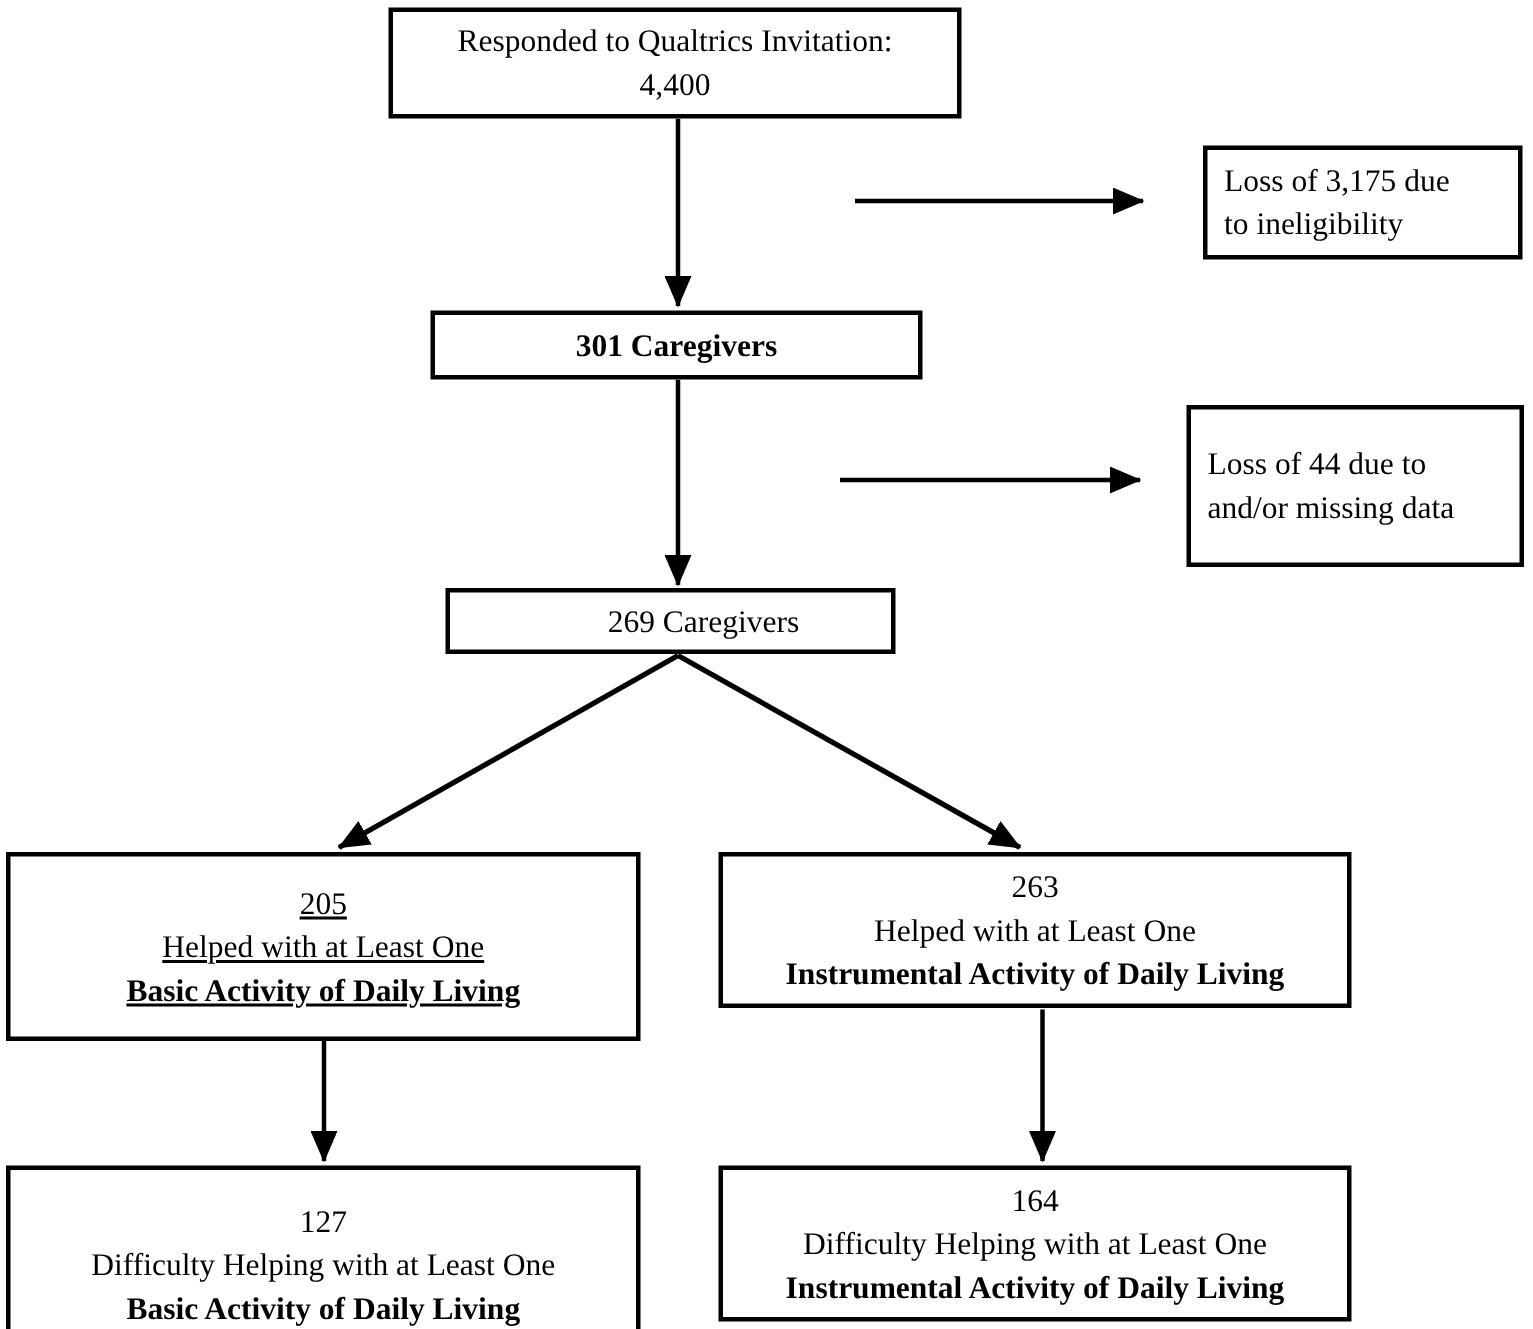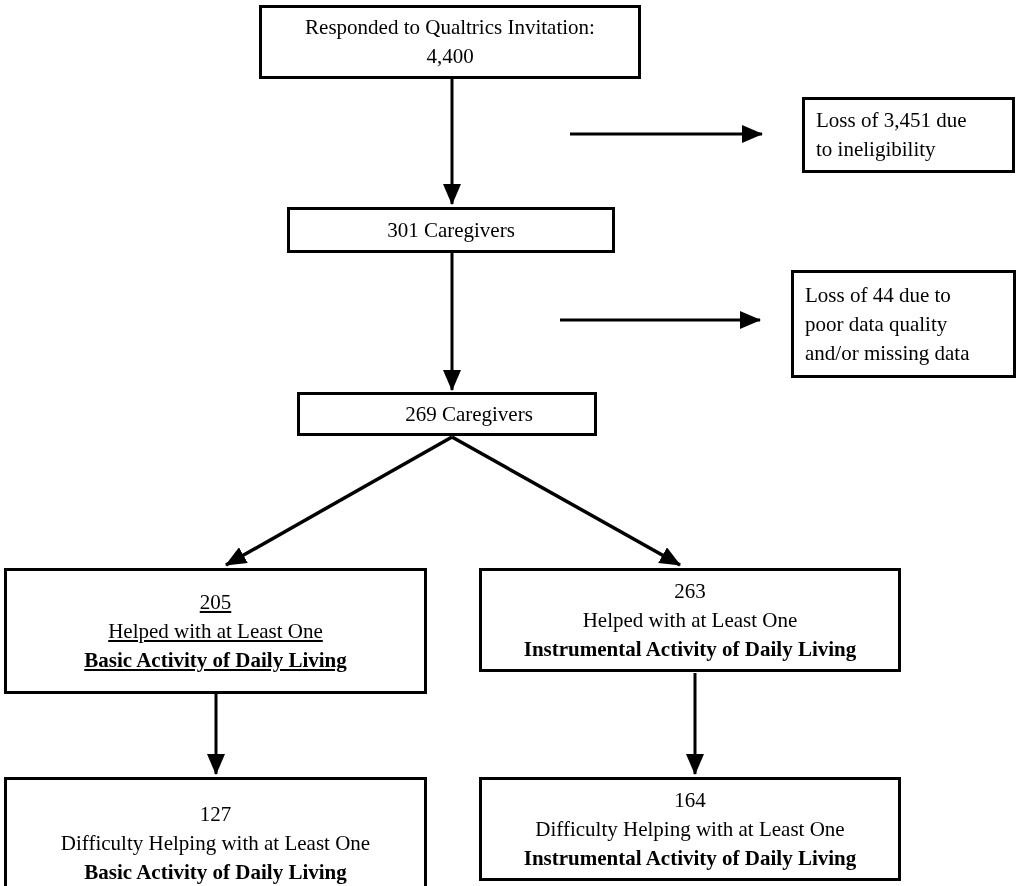--- a/index.html
+++ b/index.html
@@ -65,31 +65,30 @@
     <line x1="216" y1="673" x2="216" y2="774" stroke="#000000" stroke-width="3" marker-end="url(#ah)"></line>
     <line x1="695" y1="673" x2="695" y2="774" stroke="#000000" stroke-width="3" marker-end="url(#ah)"></line>
   </svg>
 
   <div class="node" style="left:259px; top:5px; width:382px; height:74px;">
     <div class="line">Responded to Qualtrics Invitation:</div>
     <div class="line">4,400</div>
   </div>
 
   <div class="node left-align" style="left:802px; top:97px; width:213px; height:76px;">
-    <div class="line">Loss of 3,451 due</div>
+    <div class="line">Loss of 3,175 due</div>
     <div class="line">to ineligibility</div>
   </div>
 
-  <div class="node" style="left:287px; top:207px; width:328px; height:46px;">
+  <div class="node" style="left:287px; top:207px; width:328px; height:46px;font-weight:bold;">
     <div class="line">301 Caregivers</div>
   </div>
 
   <div class="node left-align" style="left:791px; top:270px; width:225px; height:108px;">
     <div class="line">Loss of 44 due to</div>
-    <div class="line">poor data quality</div>
     <div class="line">and/or missing data</div>
   </div>
 
   <div class="node" style="left:297px; top:392px; width:300px; height:44px;padding-left:44px;">
     <div class="line">269 Caregivers</div>
   </div>
 
   <div class="node" style="left:4px; top:568px; width:423px; height:126px;text-decoration:underline;">
     <div class="line">205</div>
     <div class="line">Helped with at Least One</div>

